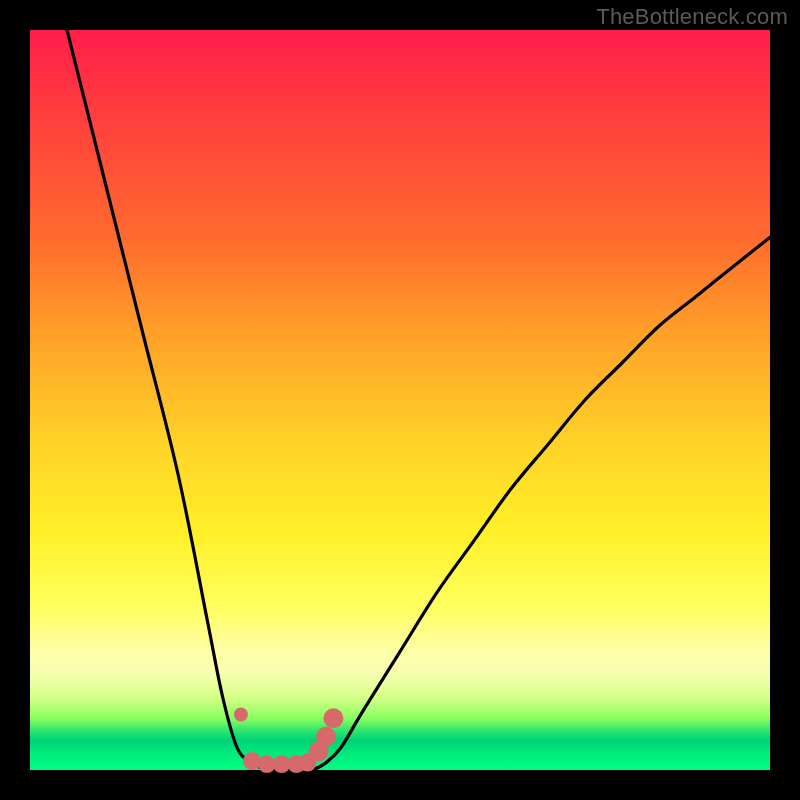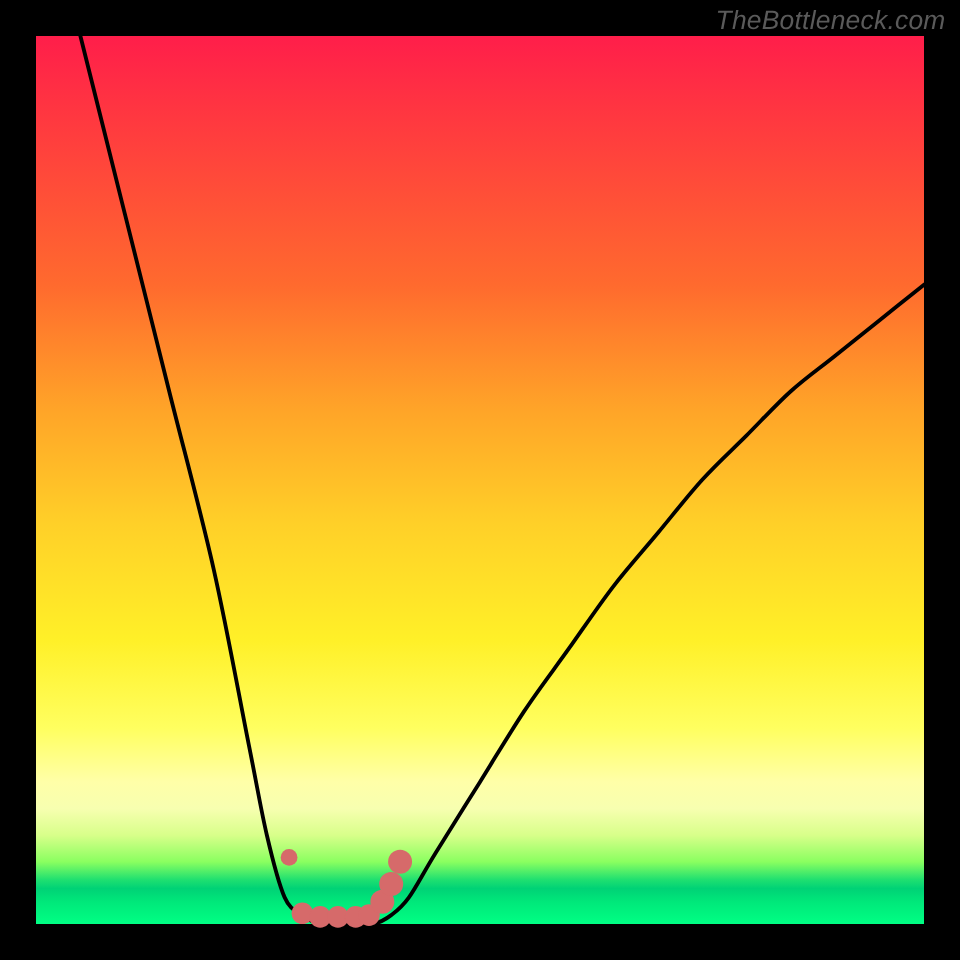--- a/index.html
+++ b/index.html
@@ -11,21 +11,20 @@
     overflow: hidden;
     font-family: Arial, Helvetica, sans-serif;
   }
   .frame {
     position: absolute;
     left: 0;
     top: 0;
     width: 800px;
     height: 800px;
     background: #000;
-    font-style: italic;
   }
   .plot {
     position: absolute;
     left: 30px;
     top: 30px;
     width: 740px;
     height: 740px;
     
     background: linear-gradient(
       to bottom,

